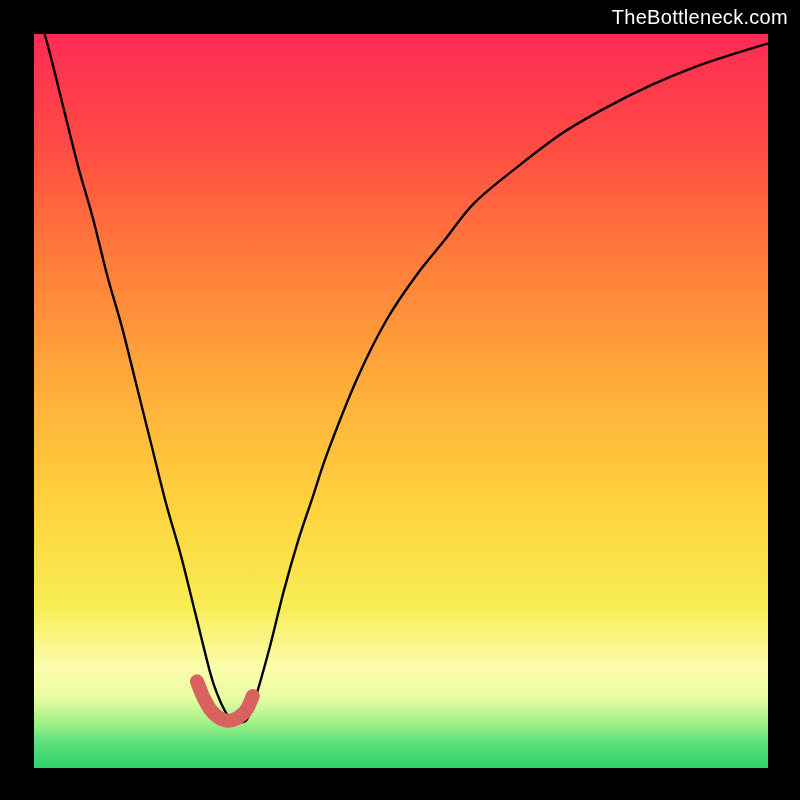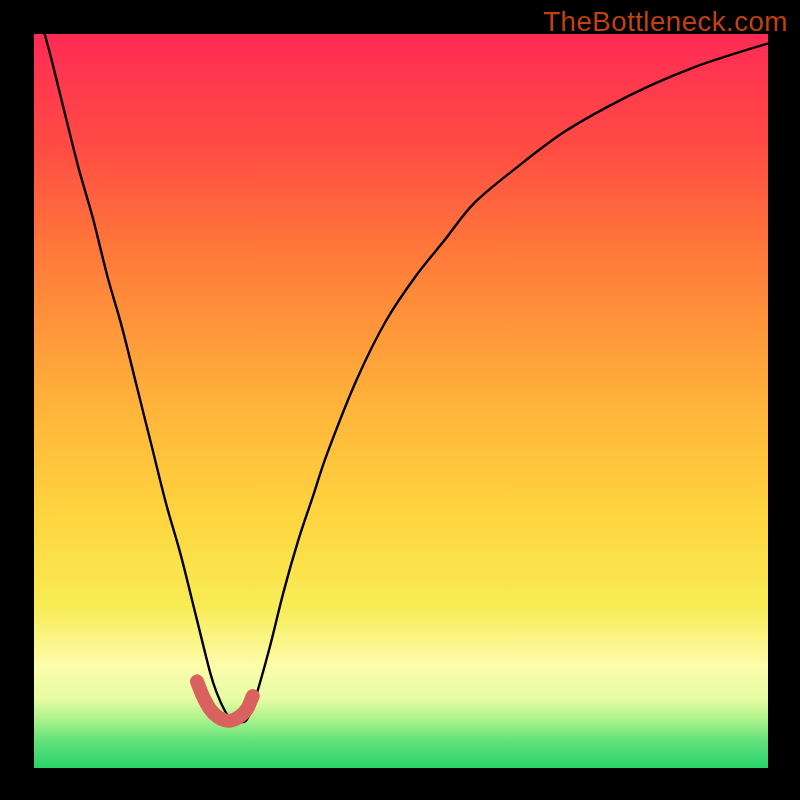--- a/index.html
+++ b/index.html
@@ -22,22 +22,22 @@
     top: 34px;
     left: 34px;
     width: 734px;
     height: 734px;
     overflow: hidden;
   }
   .watermark {
     position: absolute;
     top: 6px;
     right: 12px;
-    color: #c2410c;
-    font-size: 28px;
+    color: #ffffff;
+    font-size: 20px;
     letter-spacing: 0.3px;
     font-weight: 400;
   }
   svg { display: block; }
 </style>
 </head>
 <body>
 
 <div class="frame">
   <div class="watermark">TheBottleneck.com</div>

